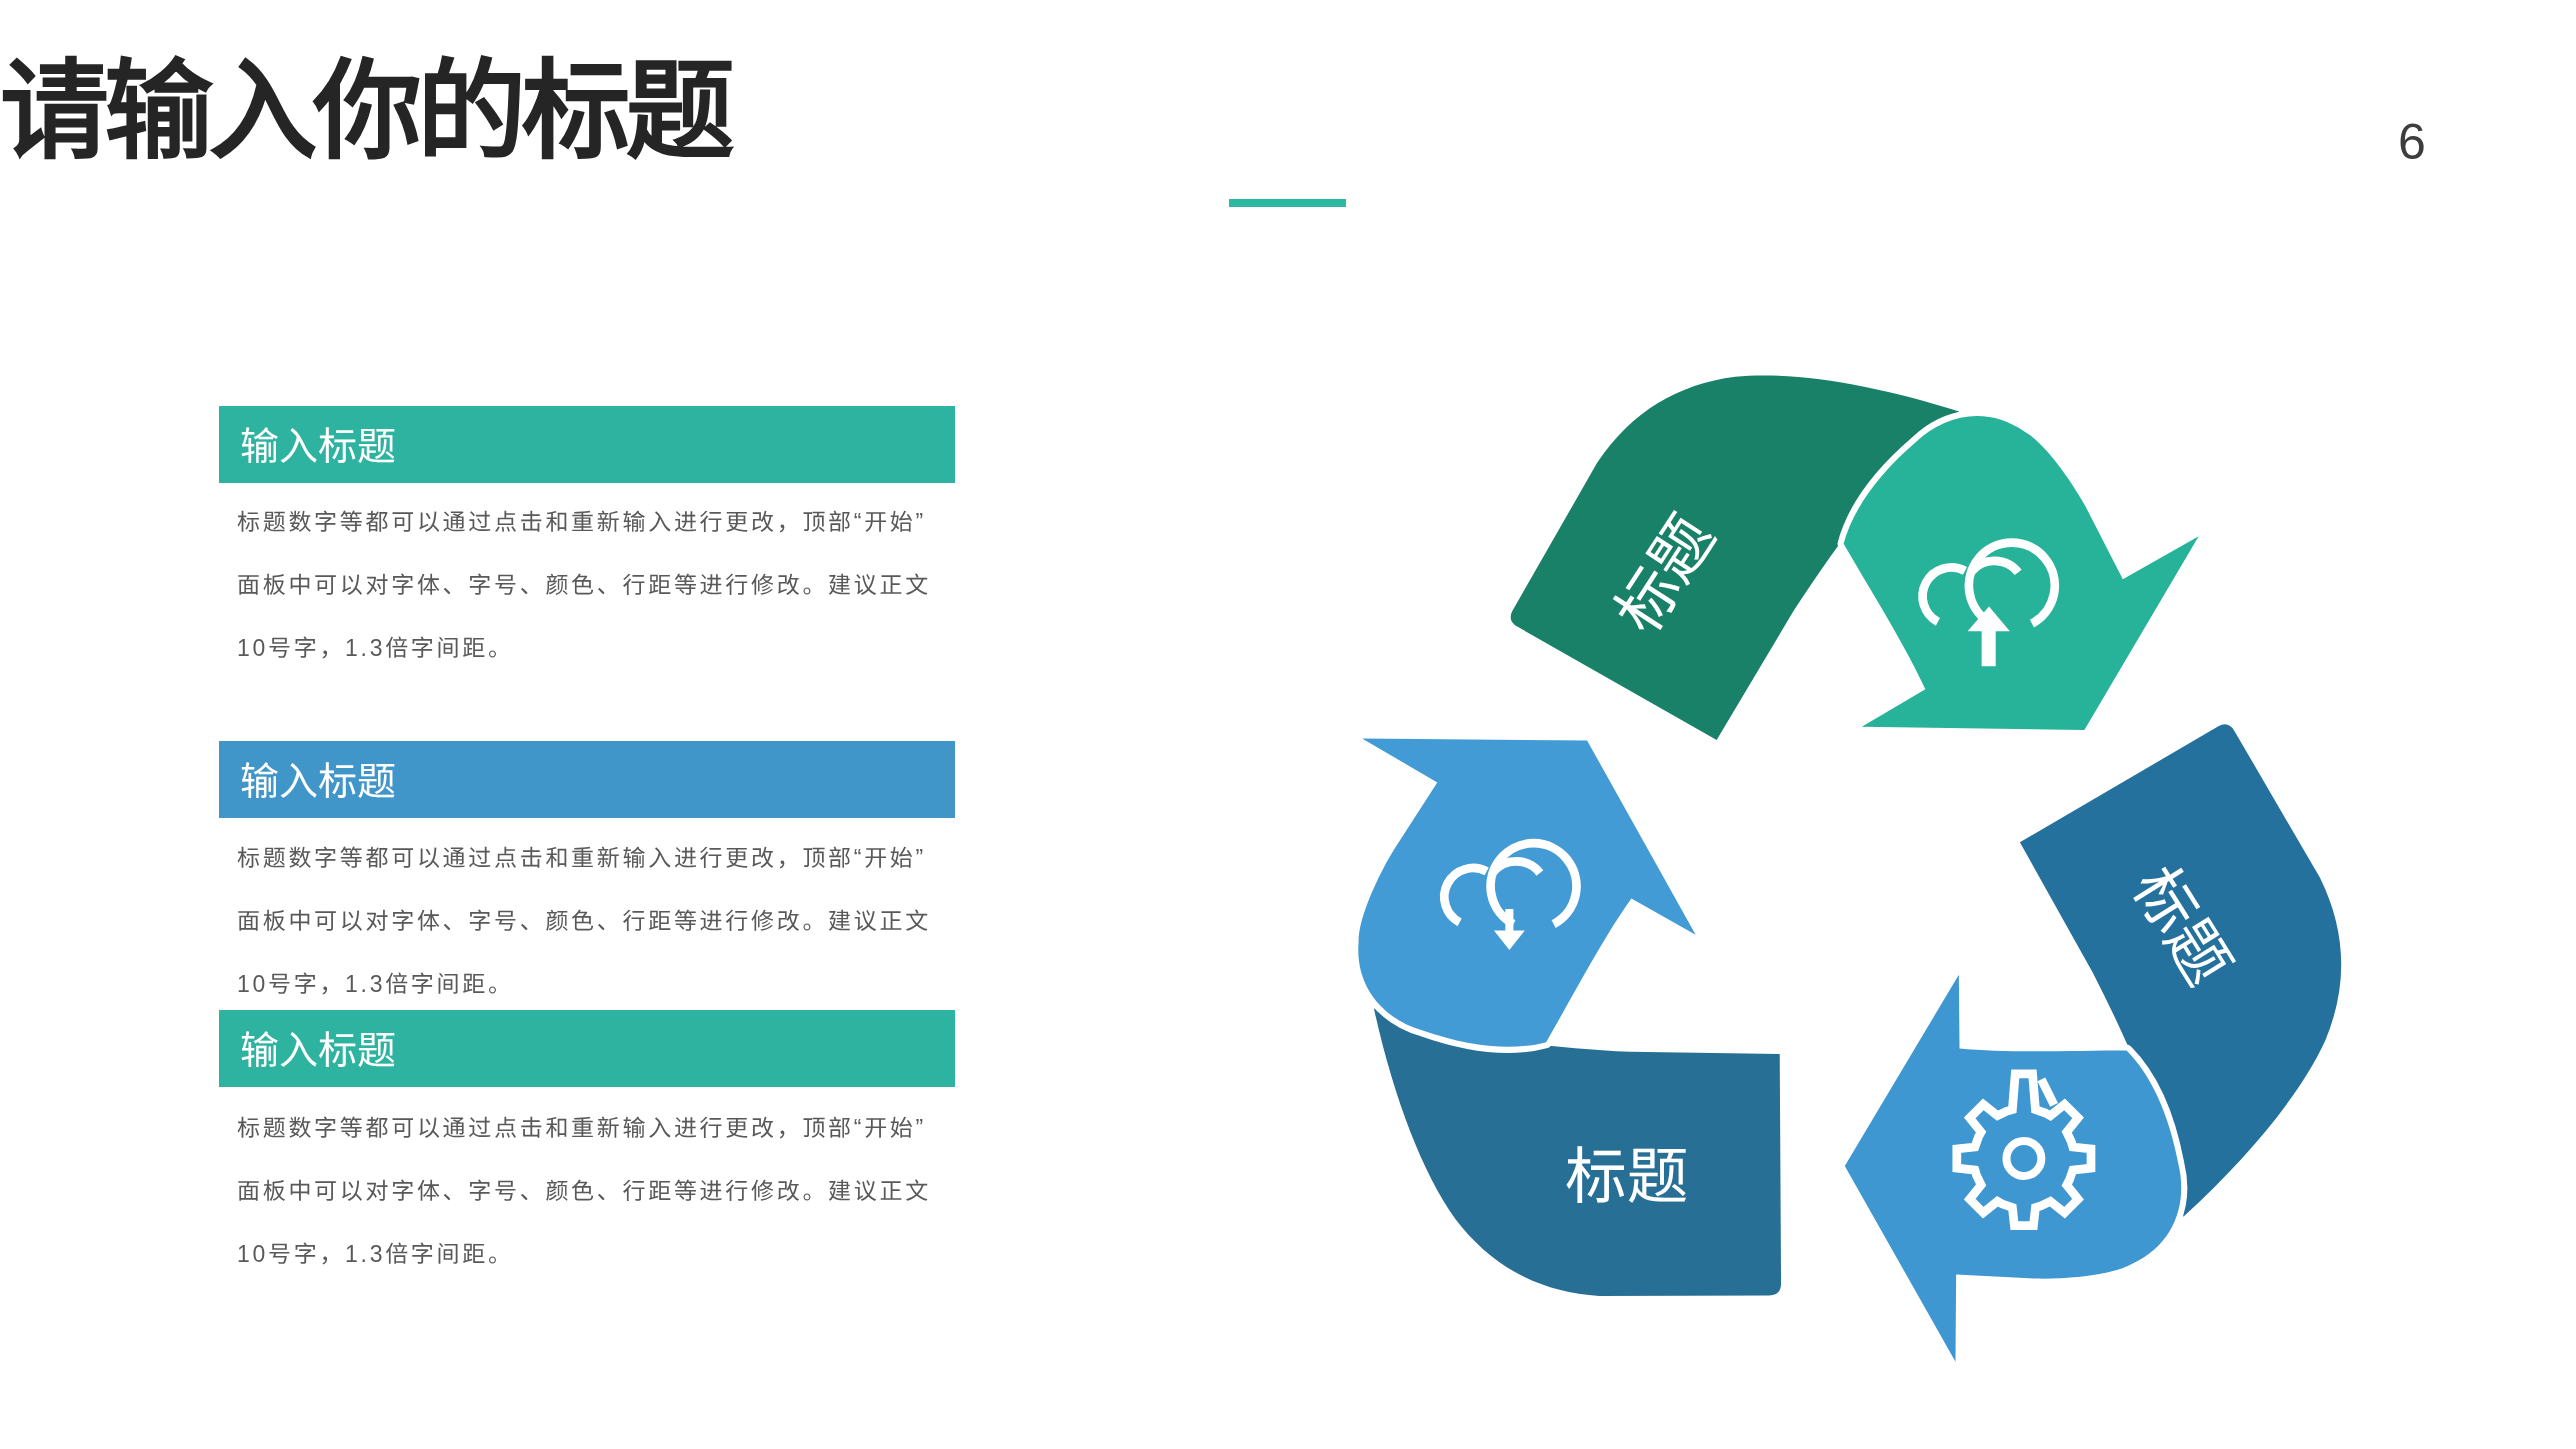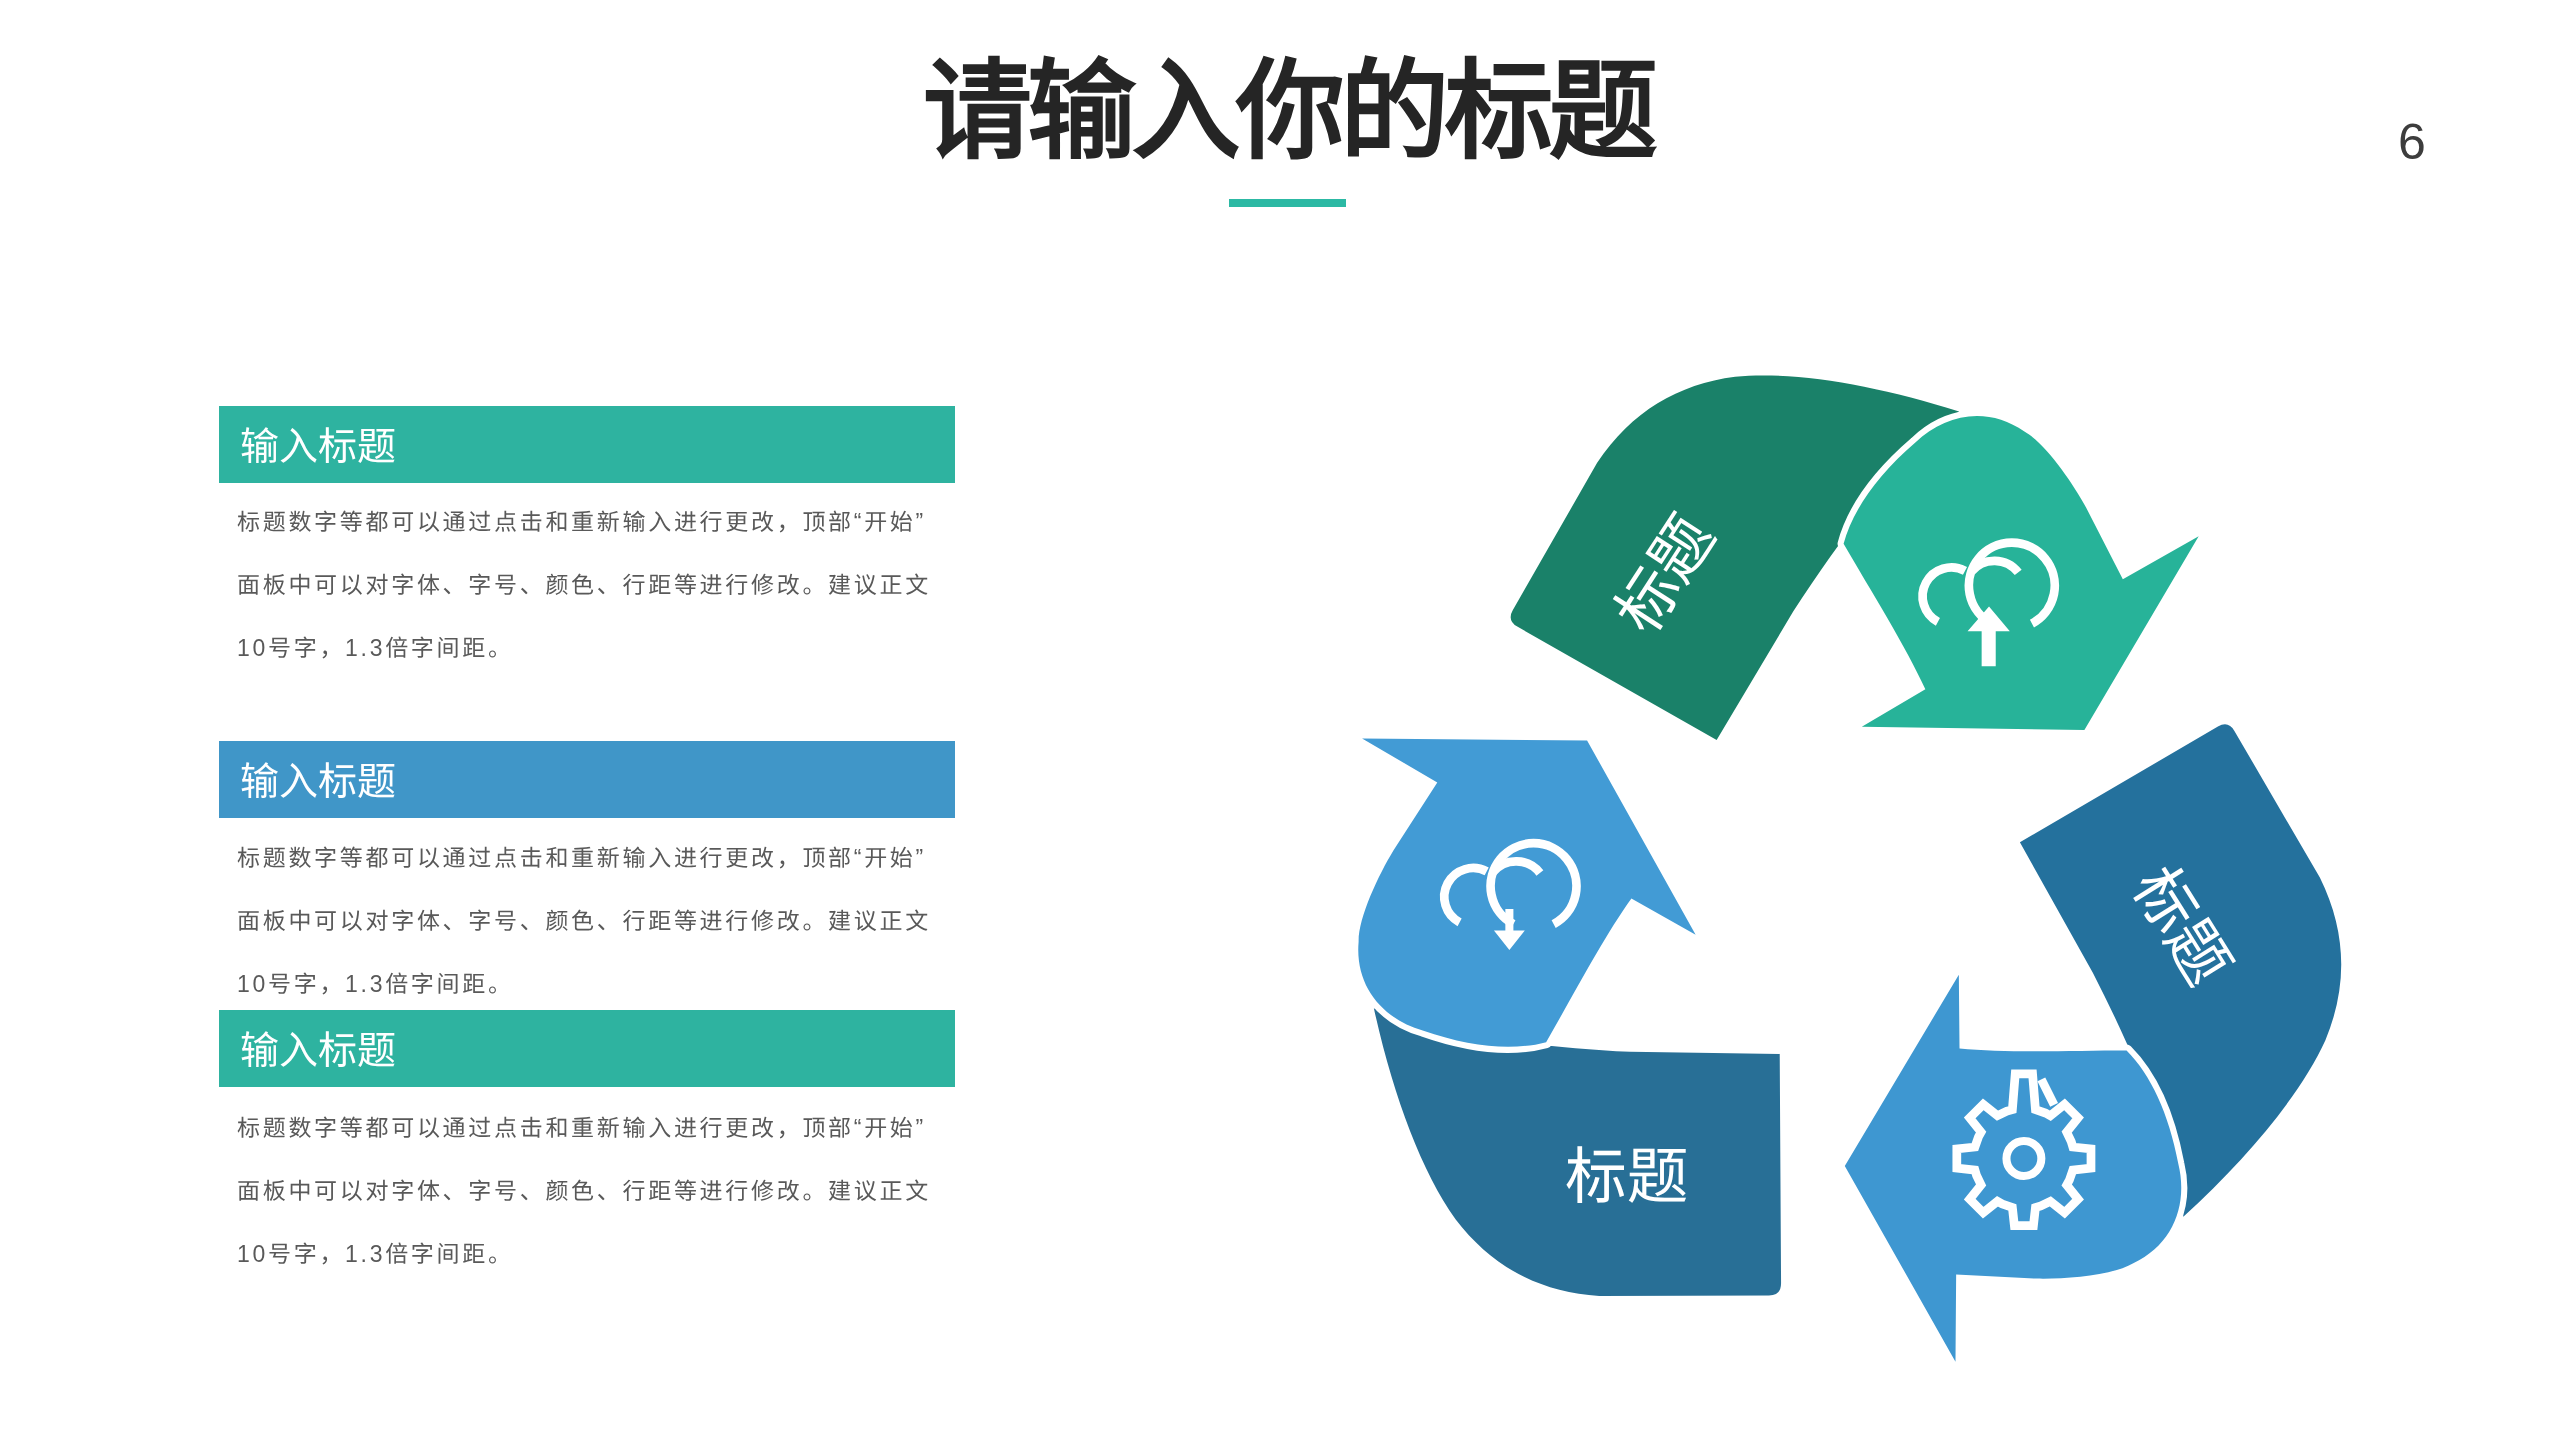--- a/index.html
+++ b/index.html
@@ -1,19 +1,19 @@
 <!DOCTYPE html>
 <html lang="zh-CN" style="font-size:10.7px"><head>
 <meta charset="utf-8">
 <style>
   html,body{margin:0;padding:0;}
   body{width:2576px;height:1449px;background:#ffffff;position:relative;overflow:hidden;
        font-family:"Liberation Sans",sans-serif;}
   .abs{position:absolute;}
-  #title{left:0;top:44px;width:2576px;text-align:center;font-size:109px;font-weight:900;
+  #title{left:0;top:44px;width:2576px;text-align:left;font-size:109px;font-weight:900;
          color:#252525;letter-spacing:-4.7px;line-height:134px;white-space:nowrap;}
   #title-underline{left:1229px;top:199px;width:117px;height:8px;background:#2cb9a4;}
   #page-number{left:2375px;top:115px;width:74px;text-align:center;font-size:50px;color:#3d3d3d;line-height:54px;}
   .block-bar{left:219px;width:736px;height:77px;}
   .block-bar .lbl{position:absolute;left:21px;top:0;height:96px;line-height:81px;color:#ffffff;font-size:39px;}
   .bar-0{top:406px;background:#2eb3a0;}
   .bar-1{top:741px;background:#4096c8;}
   .bar-2{top:1010px;background:#2eb3a0;}
   .block-body{left:237px;color:#595959;font-size:23px;letter-spacing:2.7px;line-height:63px;white-space:nowrap;}
   .body-0{top:491px;}

